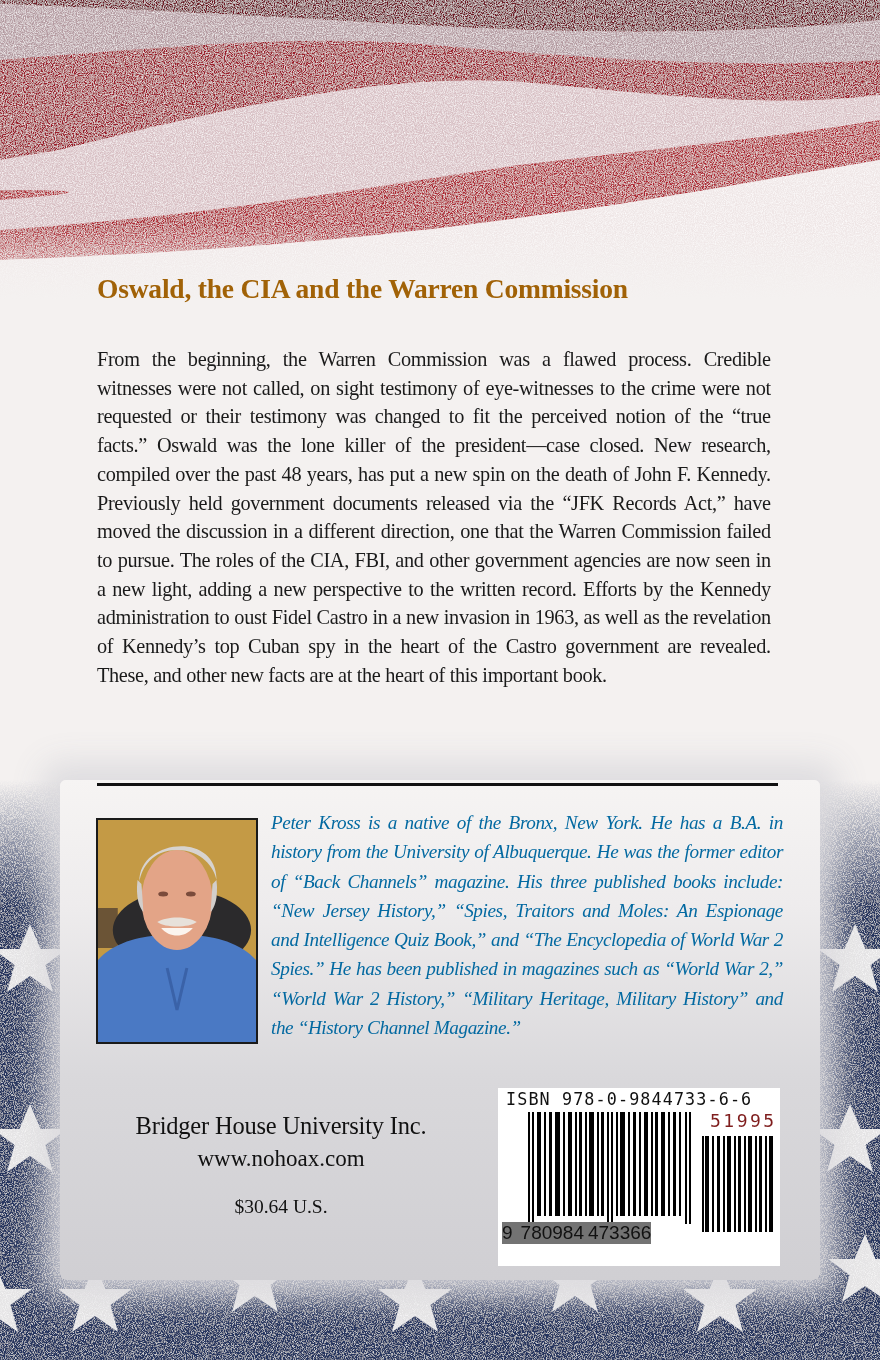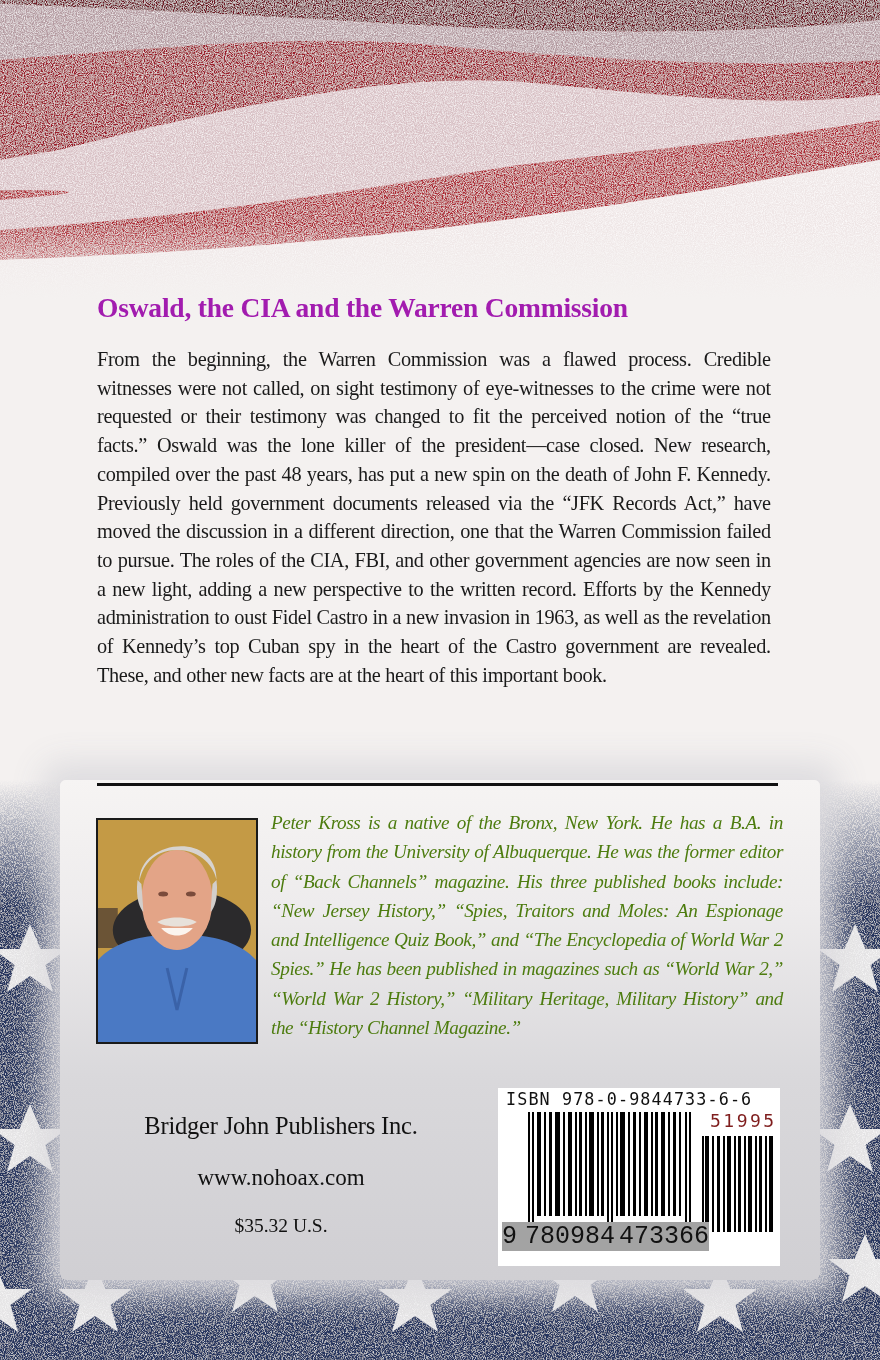--- a/index.html
+++ b/index.html
@@ -20,72 +20,72 @@
     }
     .flag-bottom svg { width: 880px; height: 580px; display: block; }
     
     .panel-fade {
       position: absolute; left: 60px; top: 780px; width: 760px; height: 500px;
       background: linear-gradient(#f6f4f3 0%, #eeeced 25%, #d9d8db 60%, #d0cfd3 100%);
       box-shadow: 0 0 30px 18px rgba(220,218,222,0.9);
       border-radius: 6px;
     }
     .title {
-      position: absolute; left: 97px; top: 292px; width: 700px;
-      font-size: 27.5px; font-weight: bold; color: #a21caf;
+      position: absolute; left: 97px; top: 273px; width: 700px;
+      font-size: 27.5px; font-weight: bold; color: #a16207;
       letter-spacing: -0.2px; white-space: nowrap;
     }
     .blurb {
       position: absolute; left: 97px; top: 345px; width: 684px;
       font-size: 20.6px; line-height: 28.7px; color: #1a1a1a;
       text-align: justify; text-align-last: left;
       letter-spacing: -0.35px;
       transform: scaleX(0.985); transform-origin: left top;
     }
     .divider {
       position: absolute; left: 97px; top: 783px; width: 681px; height: 3px; background: #111;
     }
     .photo {
       position: absolute; left: 96px; top: 818px; width: 162px; height: 226px;
       border: 2px solid #1a1a1a; box-sizing: border-box; overflow: hidden;
       background: #c9a24e;
     }
     .photo svg { width: 100%; height: 100%; display: block; }
     .bio {
       position: absolute; left: 271px; top: 808px; width: 512px;
-      font-size: 19.2px; line-height: 29.3px; font-style: italic; color: #4d7c0f;
+      font-size: 19.2px; line-height: 29.3px; font-style: italic; color: #0369a1;
       text-align: justify; text-align-last: left; letter-spacing: -0.4px;
     }
     .publisher {
       position: absolute; left: 96px; top: 1110px; width: 370px; text-align: center;
       color: #111;
     }
     .publisher .name { font-size: 24.5px; line-height: 32px; letter-spacing: -0.2px; }
-    .publisher .url  { font-size: 23px; line-height: 34px; margin-top: 19px; }
+    .publisher .url  { font-size: 23px; line-height: 34px; margin-top: 0; }
     .publisher .price { font-size: 19.5px; line-height: 30px; margin-top: 16px; }
     
     .barcode-box {
       position: absolute; left: 498px; top: 1088px; width: 282px; height: 178px;
       background: #fff;
     }
     .isbn-text {
       position: absolute; left: 8px; top: 0px; font-family: "DejaVu Sans Mono", monospace;
       font-size: 18px; letter-spacing: 1.2px; color: #111; white-space: nowrap;
       transform: scaleX(0.93); transform-origin: left top;
     }
     .bars-main { position: absolute; left: 30px; top: 24px; width: 165px; height: 112px; }
     .bars-addon { position: absolute; left: 204px; top: 48px; width: 72px; height: 96px; }
     .bars-main svg, .bars-addon svg { width: 100%; height: 100%; display: block; }
     .addon-digits {
       position: absolute; left: 212px; top: 22px; font-family: "DejaVu Sans Mono", monospace;
       font-size: 18px; letter-spacing: 2.5px; color: #7f1d1d;
     }
     .ean-digits {
-      position: absolute; left: 4px; top: 134px; font-family: Liberation Mono, monospace;
-      font-size: 25px; color: #111; white-space: nowrap; background: #a3a3a3;
+      position: absolute; left: 4px; top: 134px; font-family: Liberation Sans, sans-serif;
+      font-size: 19px; color: #111; white-space: nowrap; background: #737373;
     }
     .ean-digits span { display: inline-block; }
     .ean-digits .lead { margin-right: 8px; }
     .ean-digits .grp2 { margin-left: 4px; }
   </style>
 </head>
 <body>
 
 <div class="flag-top">
   <svg viewBox="0 0 880 300" preserveAspectRatio="none">
@@ -177,23 +177,23 @@
     <path d="M60,102 C70,96 90,96 100,102 C92,108 68,108 60,102 Z" fill="#e7e1da"></path>
     <path d="M64,108 C72,118 88,118 96,108 Z" fill="#fbf4ee"></path>
     <ellipse cx="66" cy="74" rx="5" ry="2.5" fill="#7a4b3b"></ellipse>
     <ellipse cx="94" cy="74" rx="5" ry="2.5" fill="#7a4b3b"></ellipse>
   </svg>
 </div>
 
 <p class="bio" style="margin:0;">Peter Kross is a native of the Bronx, New York. He has a B.A. in history from the University of Albuquerque. He was the former editor of “Back Channels” magazine. His three published books include: “New Jersey History,” “Spies, Traitors and Moles: An Espionage and Intelligence Quiz Book,” and “The Encyclopedia of World War 2 Spies.” He has been published in magazines such as “World War 2,” “World War 2 History,” “Military Heritage, Military History” and the “History Channel Magazine.”</p>
 
 <div class="publisher">
-  <div class="name">Bridger John Publishers Inc.</div>
+  <div class="name">Bridger House University Inc.</div>
   <div class="url">www.nohoax.com</div>
-  <div class="price">$35.32 U.S.</div>
+  <div class="price">$30.64 U.S.</div>
 </div>
 
 <div class="barcode-box">
   <div class="isbn-text">ISBN 978-0-9844733-6-6</div>
   <div class="addon-digits">51995</div>
   <div class="bars-main">
     <svg viewBox="0 0 165 112" preserveAspectRatio="none">
       <g fill="#000">
         <rect x="0" y="0" width="2" height="112"></rect>
           <rect x="4" y="0" width="2" height="112"></rect>

